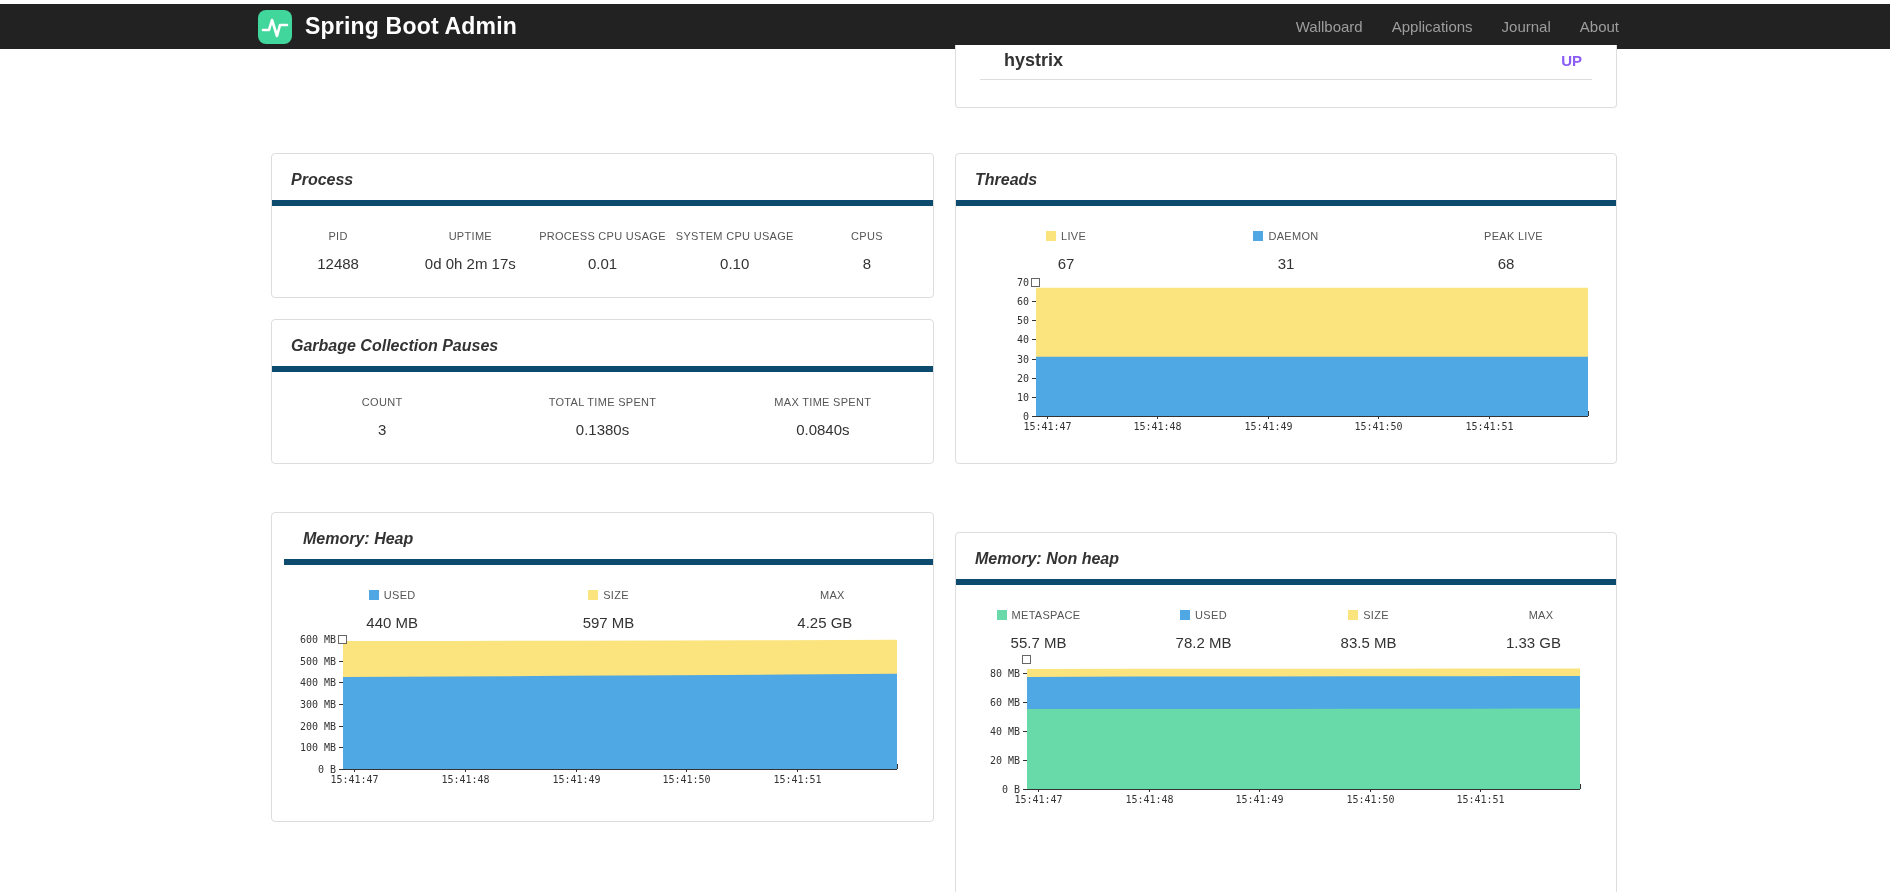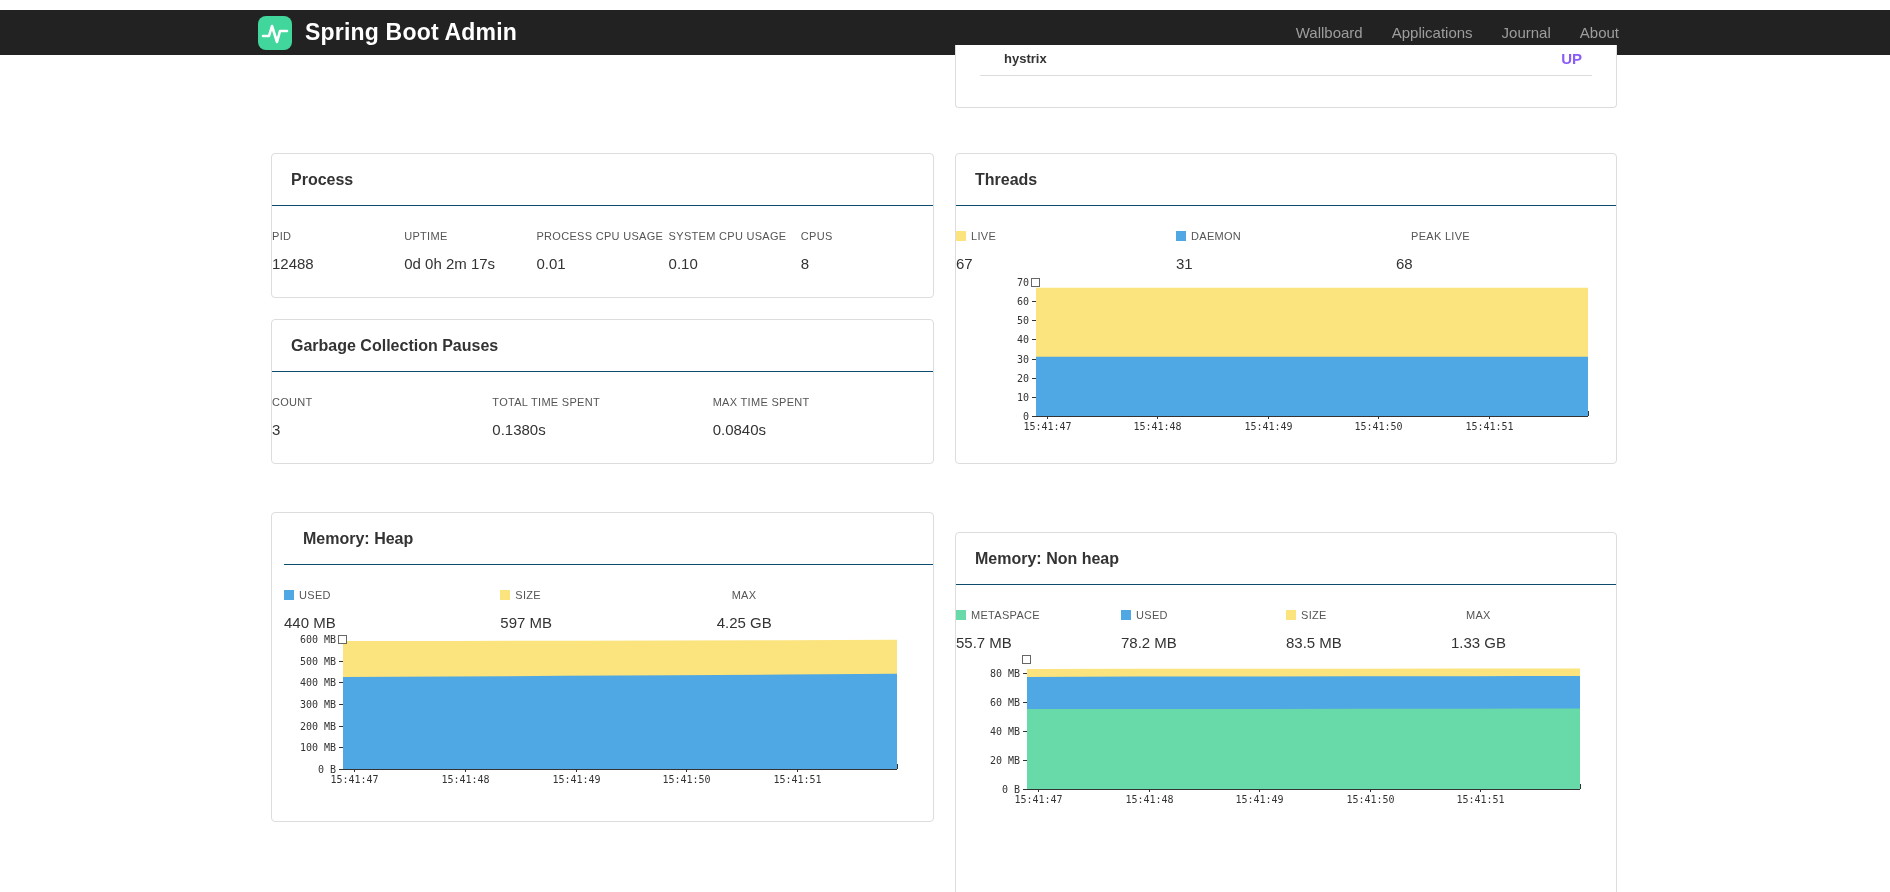--- a/index.html
+++ b/index.html
@@ -3,48 +3,48 @@
 <meta charset="utf-8">
 <style>
   * { margin:0; padding:0; box-sizing:border-box; }
   html,body { background:#fff; }
   body {
     width:1890px; height:892px; position:relative; overflow:hidden;
     font-family:"Liberation Sans", sans-serif; color:#333;
   }
 
   
-  .navbar { position:absolute; top:10px; left:0; width:1890px; height:45px; background:#222; }
+  .navbar { position:absolute; top:4px; left:0; width:1890px; height:45px; background:#222; }
   .brand { position:absolute; left:257px; top:0; height:45px; display:flex; align-items:center; gap:12px; cursor:pointer; }
   .brand-title { color:#fff; font-size:23px; font-weight:bold; letter-spacing:0.2px; }
   .nav-links { position:absolute; right:271px; top:0; height:45px; display:flex; list-style:none; align-items:center; }
   .nav-links li { margin-left:29px; }
   .nav-links li span { color:#9d9d9d; font-size:15px; cursor:pointer; }
 
   
   .panel { position:absolute; background:#fff; border:1px solid #ddd; border-radius:4px; }
-  .panel-heading { padding:17px 19px 0 19px; height:52px; border-bottom:1px solid #0c4a6e; }
+  .panel-heading { padding:17px 19px 0 19px; height:52px; border-bottom:6px solid #0c4a6e;font-style:italic; }
   .panel-title { font-size:16px; font-weight:bold; color:#333; }
 
   .p-hystrix  { left:955px; top:45px;  width:662px; height:63px; border-top:none; border-radius:0 0 4px 4px; padding:0 24px; }
   .p-process  { left:271px; top:153px; width:663px; height:145px; }
   .p-gc       { left:271px; top:319px; width:663px; height:145px; }
   .p-threads  { left:955px; top:153px; width:662px; height:311px; }
   .p-heap     { left:271px; top:512px; width:663px; height:310px;padding-left:12px; }
   .p-nonheap  { left:955px; top:532px; width:662px; height:396px; }
 
   
   .app-row { display:flex; justify-content:space-between; align-items:center;
              padding:5px 0 8px 24px; border-bottom:1px solid #ddd; cursor:pointer; }
-  .app-name { font-size:13px; font-weight:bold; color:#333;text-align:right; }
+  .app-name { font-size:18px; font-weight:bold; color:#333;text-align:right; }
   .app-status { font-size:15px; font-weight:bold; padding-right:10px; }
 
   
   .stats-row { display:flex; margin-top:24px; }
-  .stat { flex:1; text-align:left; }
+  .stat { flex:1; text-align:center; }
   .stat-label { font-size:11px; color:#555; letter-spacing:0.3px; line-height:13px; }
   .stat-value { font-size:15px; color:#333; margin-top:12px; line-height:17px; }
   .swatch { display:inline-block; width:10px; height:10px; margin-right:5px; vertical-align:-1px; }
 
   
   .chart { position:absolute; }
   .c-threads { left:54px; right:22px; top:120px; height:162px; }
   .c-heap    { left:20px; right:30px; top:118px; height:158px; }
   .c-nonheap { left:26px; right:30px; top:118px; height:158px; }
 </style>

